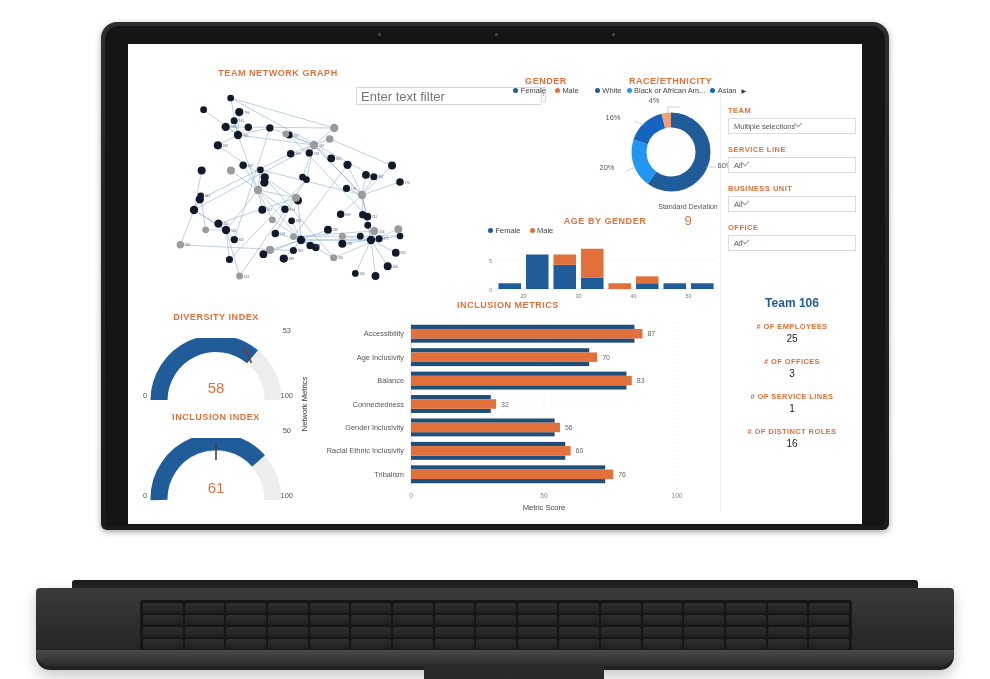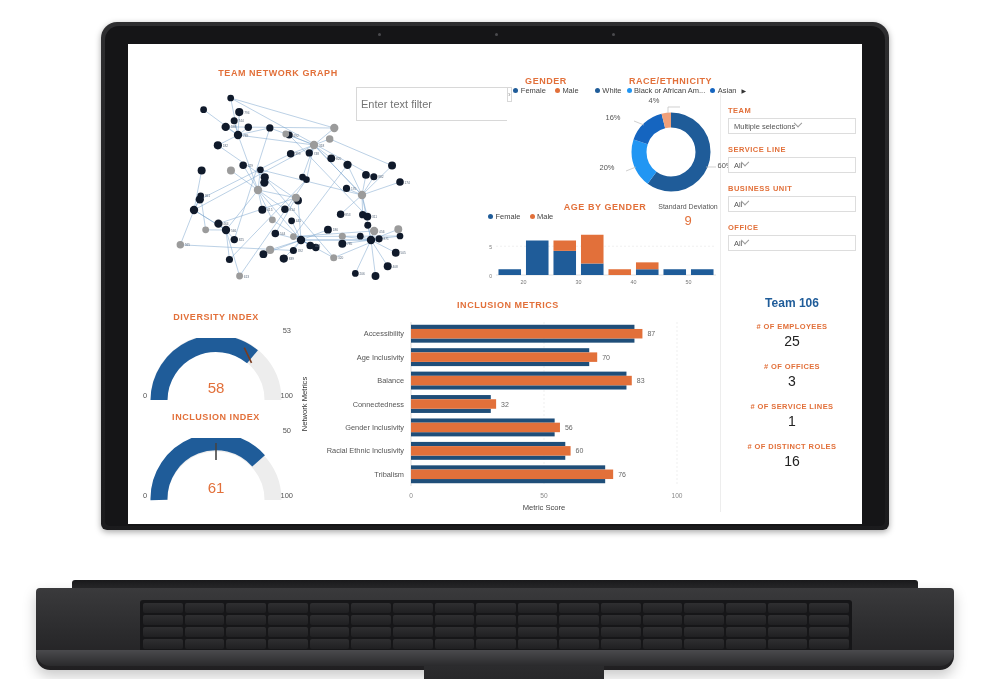--- a/index.html
+++ b/index.html
@@ -77,32 +77,32 @@
   .dot { width:5px; height:5px; border-radius:50%; display:inline-block; }
 
   
   #network-panel { position:absolute; left:10px; top:24px; width:280px; height:230px; }
   #network-svg { position:absolute; left:8px; top:22px; }
 
   
   #filter-box { position:absolute; left:228px; top:43px; width:108px; height:15px;
     display:flex; }
   #filter-input { flex:1; border:1px solid #d8d8d8; border-right:none; background:#fff;
-    font-size:11px; color:#9a9a9a; padding:16px 4px; line-height:13px; font-family:inherit; outline:none; }
+    font-size:13px; color:#9a9a9a; padding:8px 4px; line-height:13px; font-family:inherit; outline:none; }
   #filter-go { width:18px; border:1px solid #d8d8d8; background:#fff; color:#999;
     font-size:8px; line-height:13px; text-align:center; cursor:pointer; }
 
   
   #gender-panel { position:absolute; left:358px; top:32px; width:120px; height:150px; }
   #race-panel   { position:absolute; left:470px; top:32px; width:145px; height:150px; }
   .donut-wrap { position:relative; margin:10px auto 0; }
   .pct { position:absolute; font-size:7.5px; color:#555; white-space:nowrap; }
 
   
-  #age-panel { position:absolute; left:352px; top:158px; width:250px; height:105px; }
+  #age-panel { position:absolute; left:352px; top:172px; width:250px; height:105px; }
   #sd-panel { position:absolute; left:530px; top:158px; width:60px; text-align:center; }
   #sd-label { font-size:7px; color:#555; line-height:9px; }
   #sd-value { font-size:13px; color:#E2703A; margin-top:2px; }
 
   
   #diversity-panel { position:absolute; left:8px; top:268px; width:160px; height:100px; }
   #inclusion-panel { position:absolute; left:8px; top:368px; width:160px; height:105px; }
   .gauge-wrap { position:relative; width:150px; height:72px; margin:6px auto 0; }
   .gauge-val { position:absolute; left:0; right:0; bottom:4px; text-align:center;
     font-size:15px; color:#E2703A; }
@@ -121,21 +121,21 @@
     margin-bottom:3px; }
   .f-select { height:16px; border:1px solid #ddd; background:#fff; display:flex;
     align-items:center; justify-content:flex-start; padding:0 5px; margin-bottom:11px; }
   .f-select span { font-size:7.5px; color:#555; }
   .chev { width:6px; height:6px; border-right:1.2px solid #9a9a9a; border-bottom:1.2px solid #9a9a9a;
     transform:rotate(45deg) translate(-2px,-2px); }
 
   #kpi-rail { position:absolute; left:600px; top:252px; width:128px; text-align:center; }
   #team-name { color:#1F5C99; font-size:12px; font-weight:bold; margin-bottom:12px; }
   .kpi-label { color:#E2703A; font-size:7.5px; font-weight:bold; letter-spacing:.4px; }
-  .kpi-value { color:#222; font-size:14px; margin:2px 0 13px; }
+  .kpi-value { color:#222; font-size:10px; margin:2px 0 13px; }
 
   .rail-divider { position:absolute; left:592px; top:48px; width:1px; height:420px; background:#ededed; }
 </style>
 </head>
 <body>
 
 <div id="laptop-frame">
   <div class="lid"></div>
   <div class="lid-inner"></div>
   <div class="cam-dot c1"></div>

